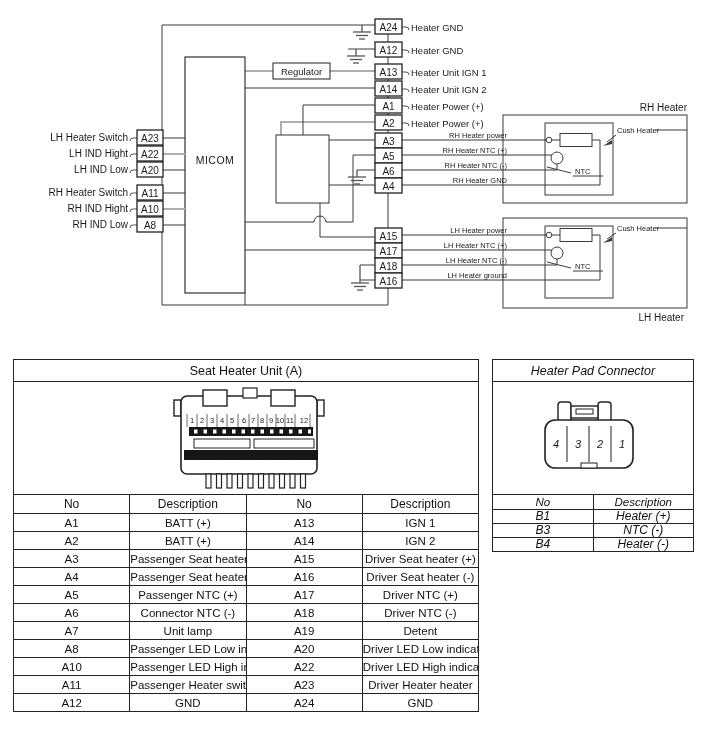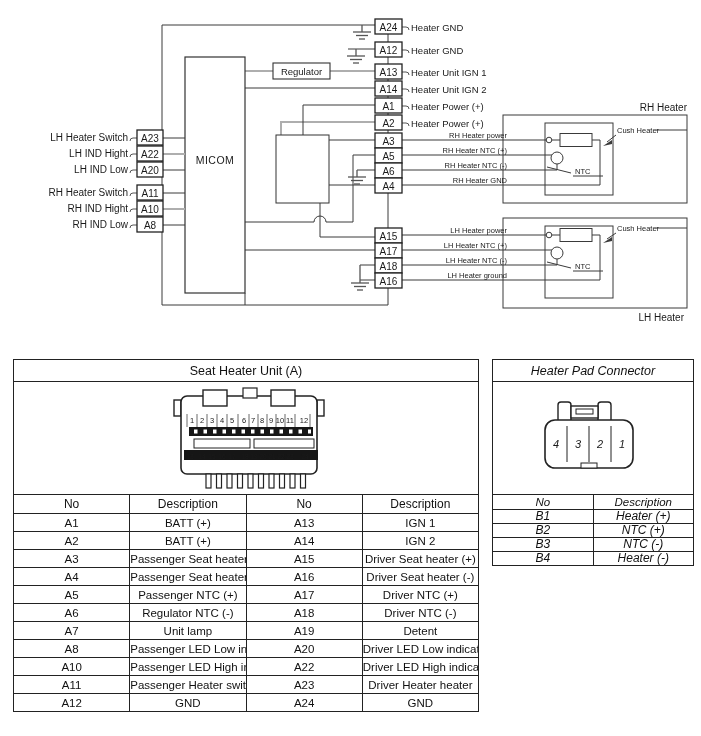--- a/index.html
+++ b/index.html
@@ -339,21 +339,21 @@
           <td class="row c-de2">Driver Seat heater (-)</td>
         </tr>
         <tr>
           <td class="row c-no1">A5</td>
           <td class="row c-de1">Passenger NTC (+)</td>
           <td class="row c-no2">A17</td>
           <td class="row c-de2">Driver NTC (+)</td>
         </tr>
         <tr>
           <td class="row c-no1">A6</td>
-          <td class="row c-de1">Regulator NTC (-)</td>
+          <td class="row c-de1">Connector NTC (-)</td>
           <td class="row c-no2">A18</td>
           <td class="row c-de2">Driver NTC (-)</td>
         </tr>
         <tr>
           <td class="row c-no1">A7</td>
           <td class="row c-de1">Unit lamp</td>
           <td class="row c-no2">A19</td>
           <td class="row c-de2">Detent</td>
         </tr>
         <tr>
@@ -411,24 +411,20 @@
           <td class="hdr p-no">No</td>
           <td class="hdr p-de">Description</td>
         </tr>
   </tbody>
   <tbody id="pad-body">
         <tr>
           <td class="row p-no">B1</td>
           <td class="row p-de">Heater (+)</td>
         </tr>
         <tr>
-          <td class="row p-no">B2</td>
-          <td class="row p-de">NTC (+)</td>
-        </tr>
-        <tr>
           <td class="row p-no">B3</td>
           <td class="row p-de">NTC (-)</td>
         </tr>
         <tr>
           <td class="row p-no">B4</td>
           <td class="row p-de">Heater (-)</td>
         </tr>
       </tbody>
 </table>
 

